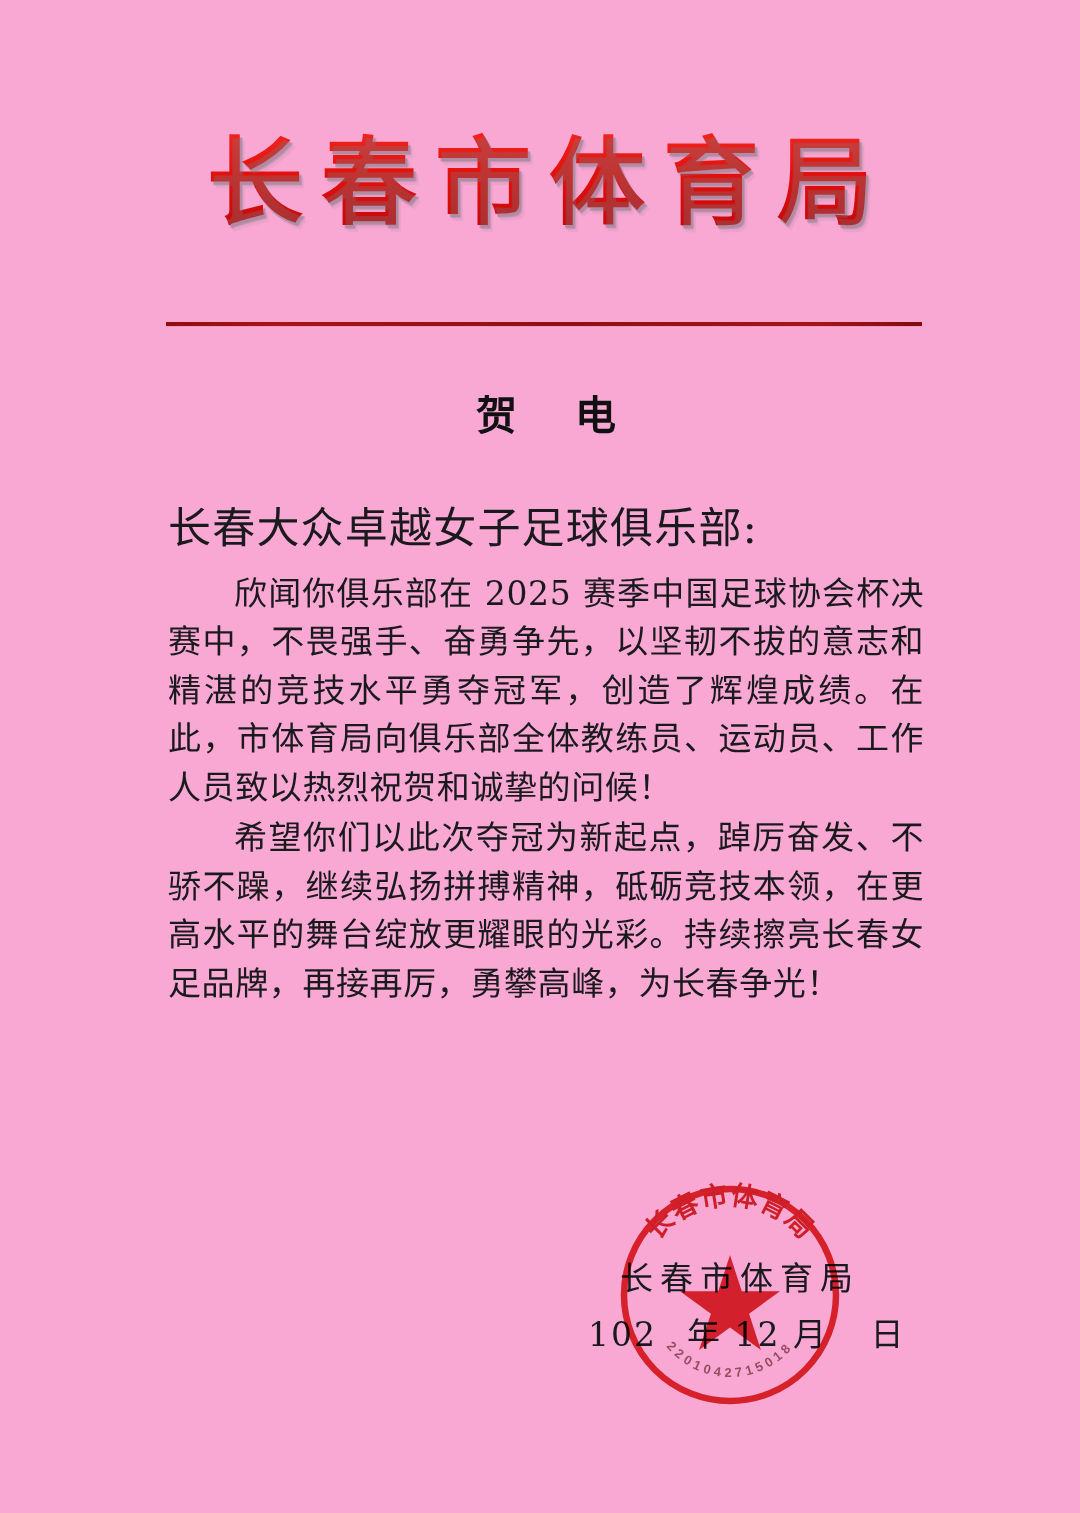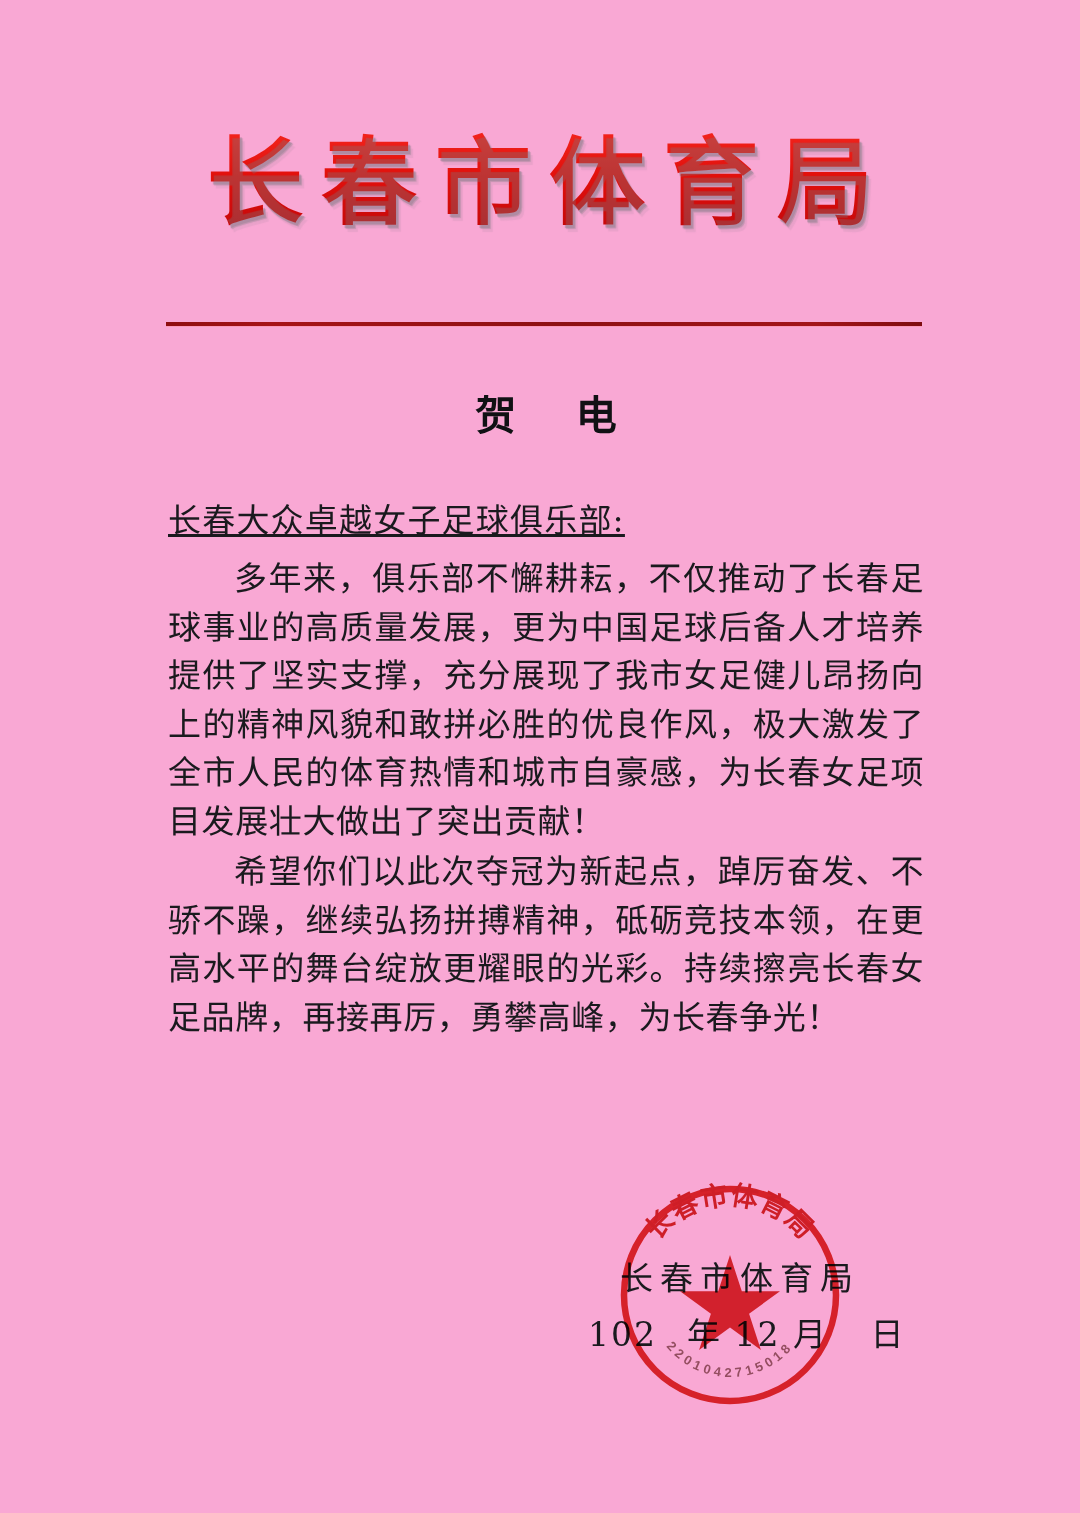--- a/index.html
+++ b/index.html
@@ -62,39 +62,38 @@
   
   .doc {
     position: absolute;
     left: 168px;
     top: 392px;
     width: 756px;
   }
 
   .doc-title {
     text-align: center;
-    font-family: Liberation Sans, sans-serif;
+    font-family: Liberation Serif, serif;
     font-size: 41px;
     font-weight: 700;
     letter-spacing: 24px;
     text-indent: 24px;
     color: #111114;
     margin: 0 0 56px 0;
     line-height: 1.2;
   }
 
   .salutation {
     font-family: "DejaVu Serif", "Liberation Serif", serif;
-    font-size: 33px;
+    font-size: 43px;
     line-height: 1.45;
     color: #1a1a1e;
     letter-spacing: 1.2px;
     margin: 0 0 10px 0;
     white-space: nowrap;
-    text-decoration: underline;
   }
 
   .para {
     font-family: "DejaVu Serif", "Liberation Serif", serif;
     font-size: 33px;
     line-height: 48.5px;
     color: #1a1a1e;
     letter-spacing: 0.6px;
     text-align: justify;
     text-align-last: left;
@@ -167,22 +166,22 @@
   </div>
 
   <div class="rule"></div>
 
   <div class="doc">
 
     <h1 class="doc-title">贺 电</h1>
 
     <p class="salutation">长春大众卓越女子足球俱乐部:</p>
 
-
-    <p class="para">多年来，俱乐部不懈耕耘，不仅推动了长春足球事业的高质量发展，更为中国足球后备人才培养提供了坚实支撑，充分展现了我市女足健儿昂扬向上的精神风貌和敢拼必胜的优良作风，极大激发了全市人民的体育热情和城市自豪感，为长春女足项目发展壮大做出了突出贡献！</p>
+    <p class="para">欣闻你俱乐部在 2025 赛季中国足球协会杯决赛中，不畏强手、奋勇争先，以坚韧不拔的意志和精湛的竞技水平勇夺冠军，创造了辉煌成绩。在此，市体育局向俱乐部全体教练员、运动员、工作人员致以热烈祝贺和诚挚的问候！</p>
+
 
     <p class="para">希望你们以此次夺冠为新起点，踔厉奋发、不骄不躁，继续弘扬拼搏精神，砥砺竞技本领，在更高水平的舞台绽放更耀眼的光彩。持续擦亮长春女足品牌，再接再厉，勇攀高峰，为长春争光！</p>
   </div>
 
   <div class="signature-block">
 
     <div class="signer">长春市体育局</div>
 
     <div class="date-line">
       <span>102</span><span class="blank"></span><span>年</span>

